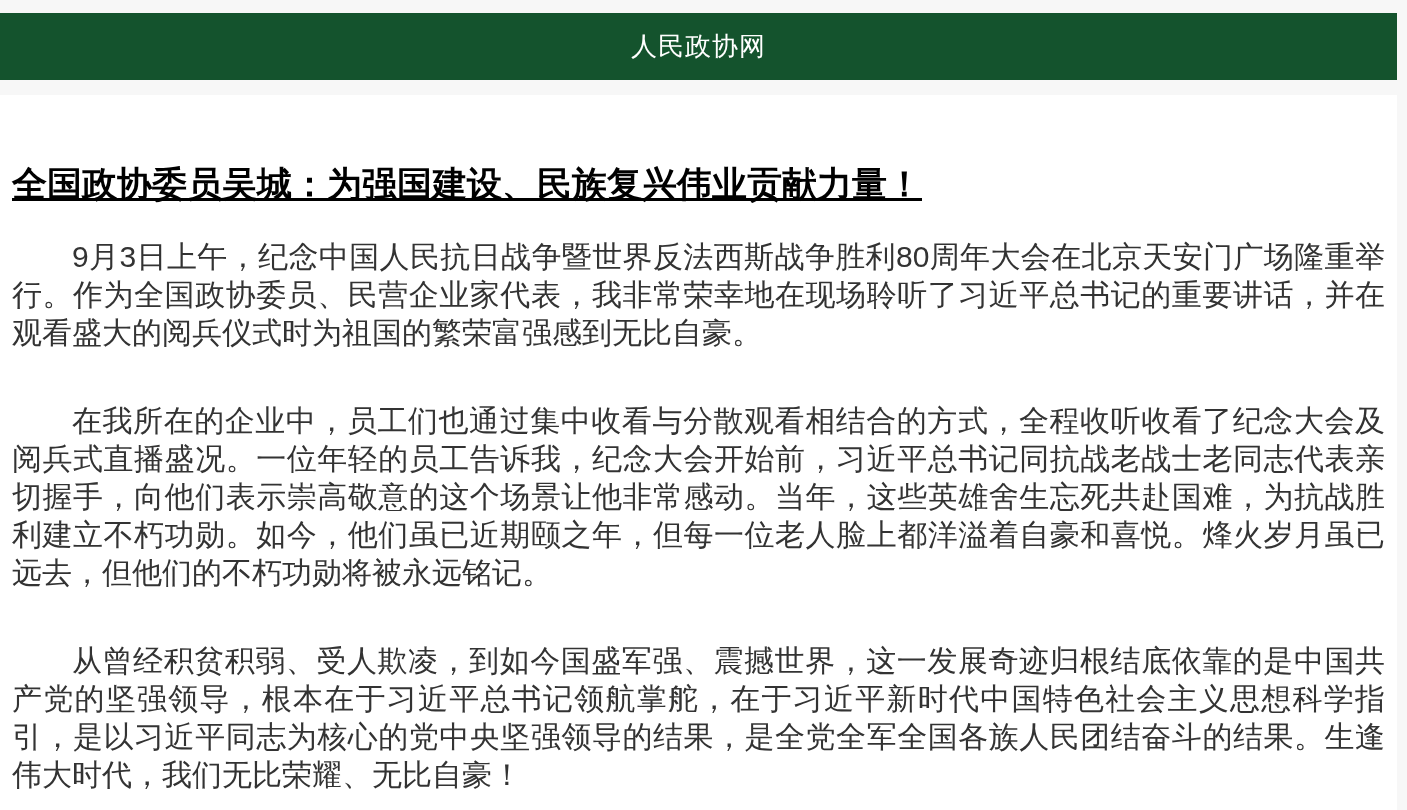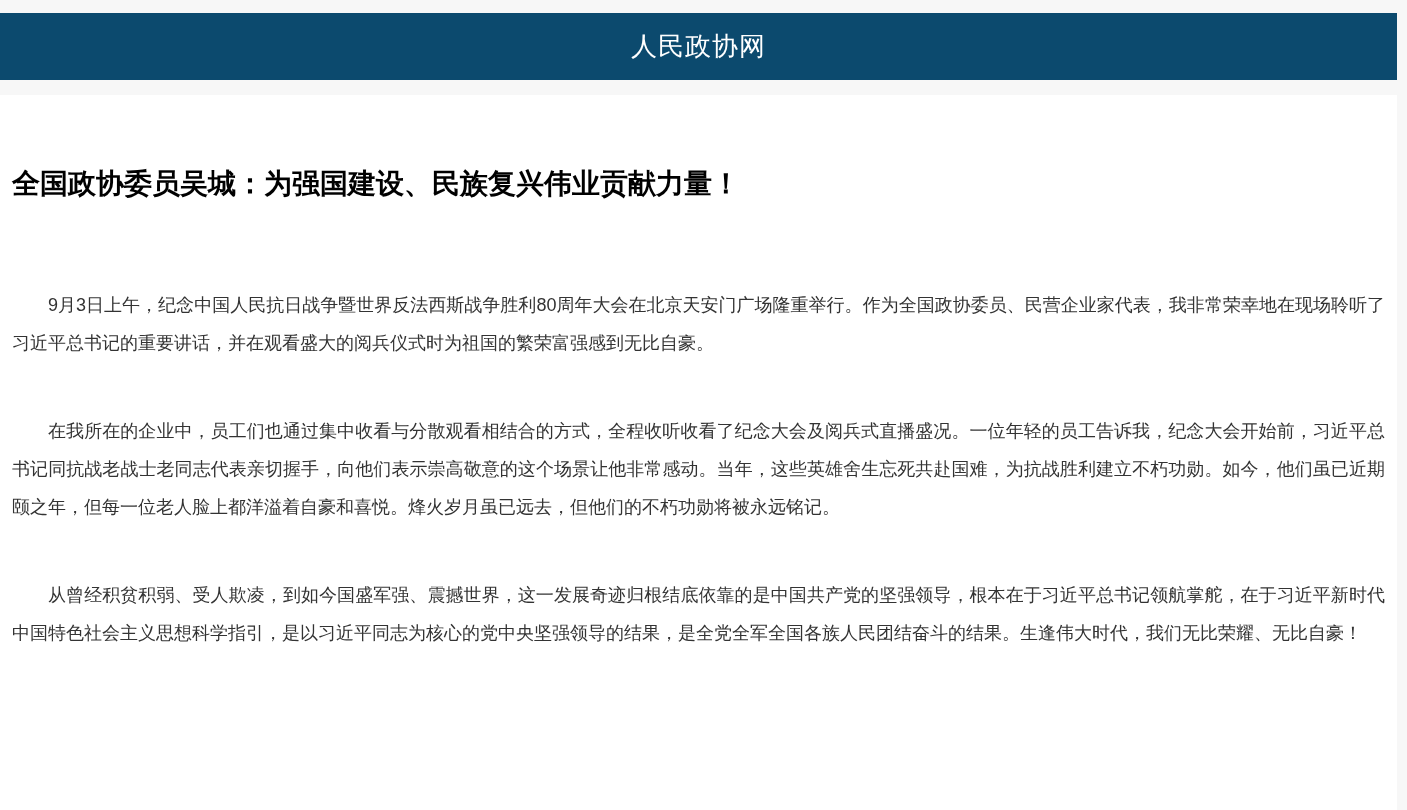--- a/index.html
+++ b/index.html
@@ -23,47 +23,48 @@
     position: absolute;
     top: 0;
     right: 0;
     width: 10px;
     height: 810px;
     background: #f7f7f7;
   }
   .site-banner {
     margin-top: 13px;
     height: 67px;
-    background: #0c4a6e;
+    background: #14532d;
     display: flex;
     align-items: center;
     justify-content: center;
   }
   .site-banner-label {
     color: #ffffff;
     font-size: 26px;
     letter-spacing: 1px;
     cursor: pointer;
   }
   .article {
     margin-top: 15px;
     height: 715px;
     background: #ffffff;
     padding: 69px 12px 0 12px;
   }
   .article-title {
-    margin: 0 0 82px 0;
-    font-size: 28px;
+    margin: 0 0 34px 0;
+    font-size: 35px;
     line-height: 40px;
     font-weight: bold;
     color: #000000;
+    text-decoration: underline;
   }
   .article-paragraph {
     margin: 0 0 50px 0;
-    font-size: 18px;
+    font-size: 30px;
     line-height: 38px;
     color: #333333;
     text-indent: 2em;
     text-align: justify;
   }
 </style>
 </head>
 <body>
 
 <div class="page-column">

